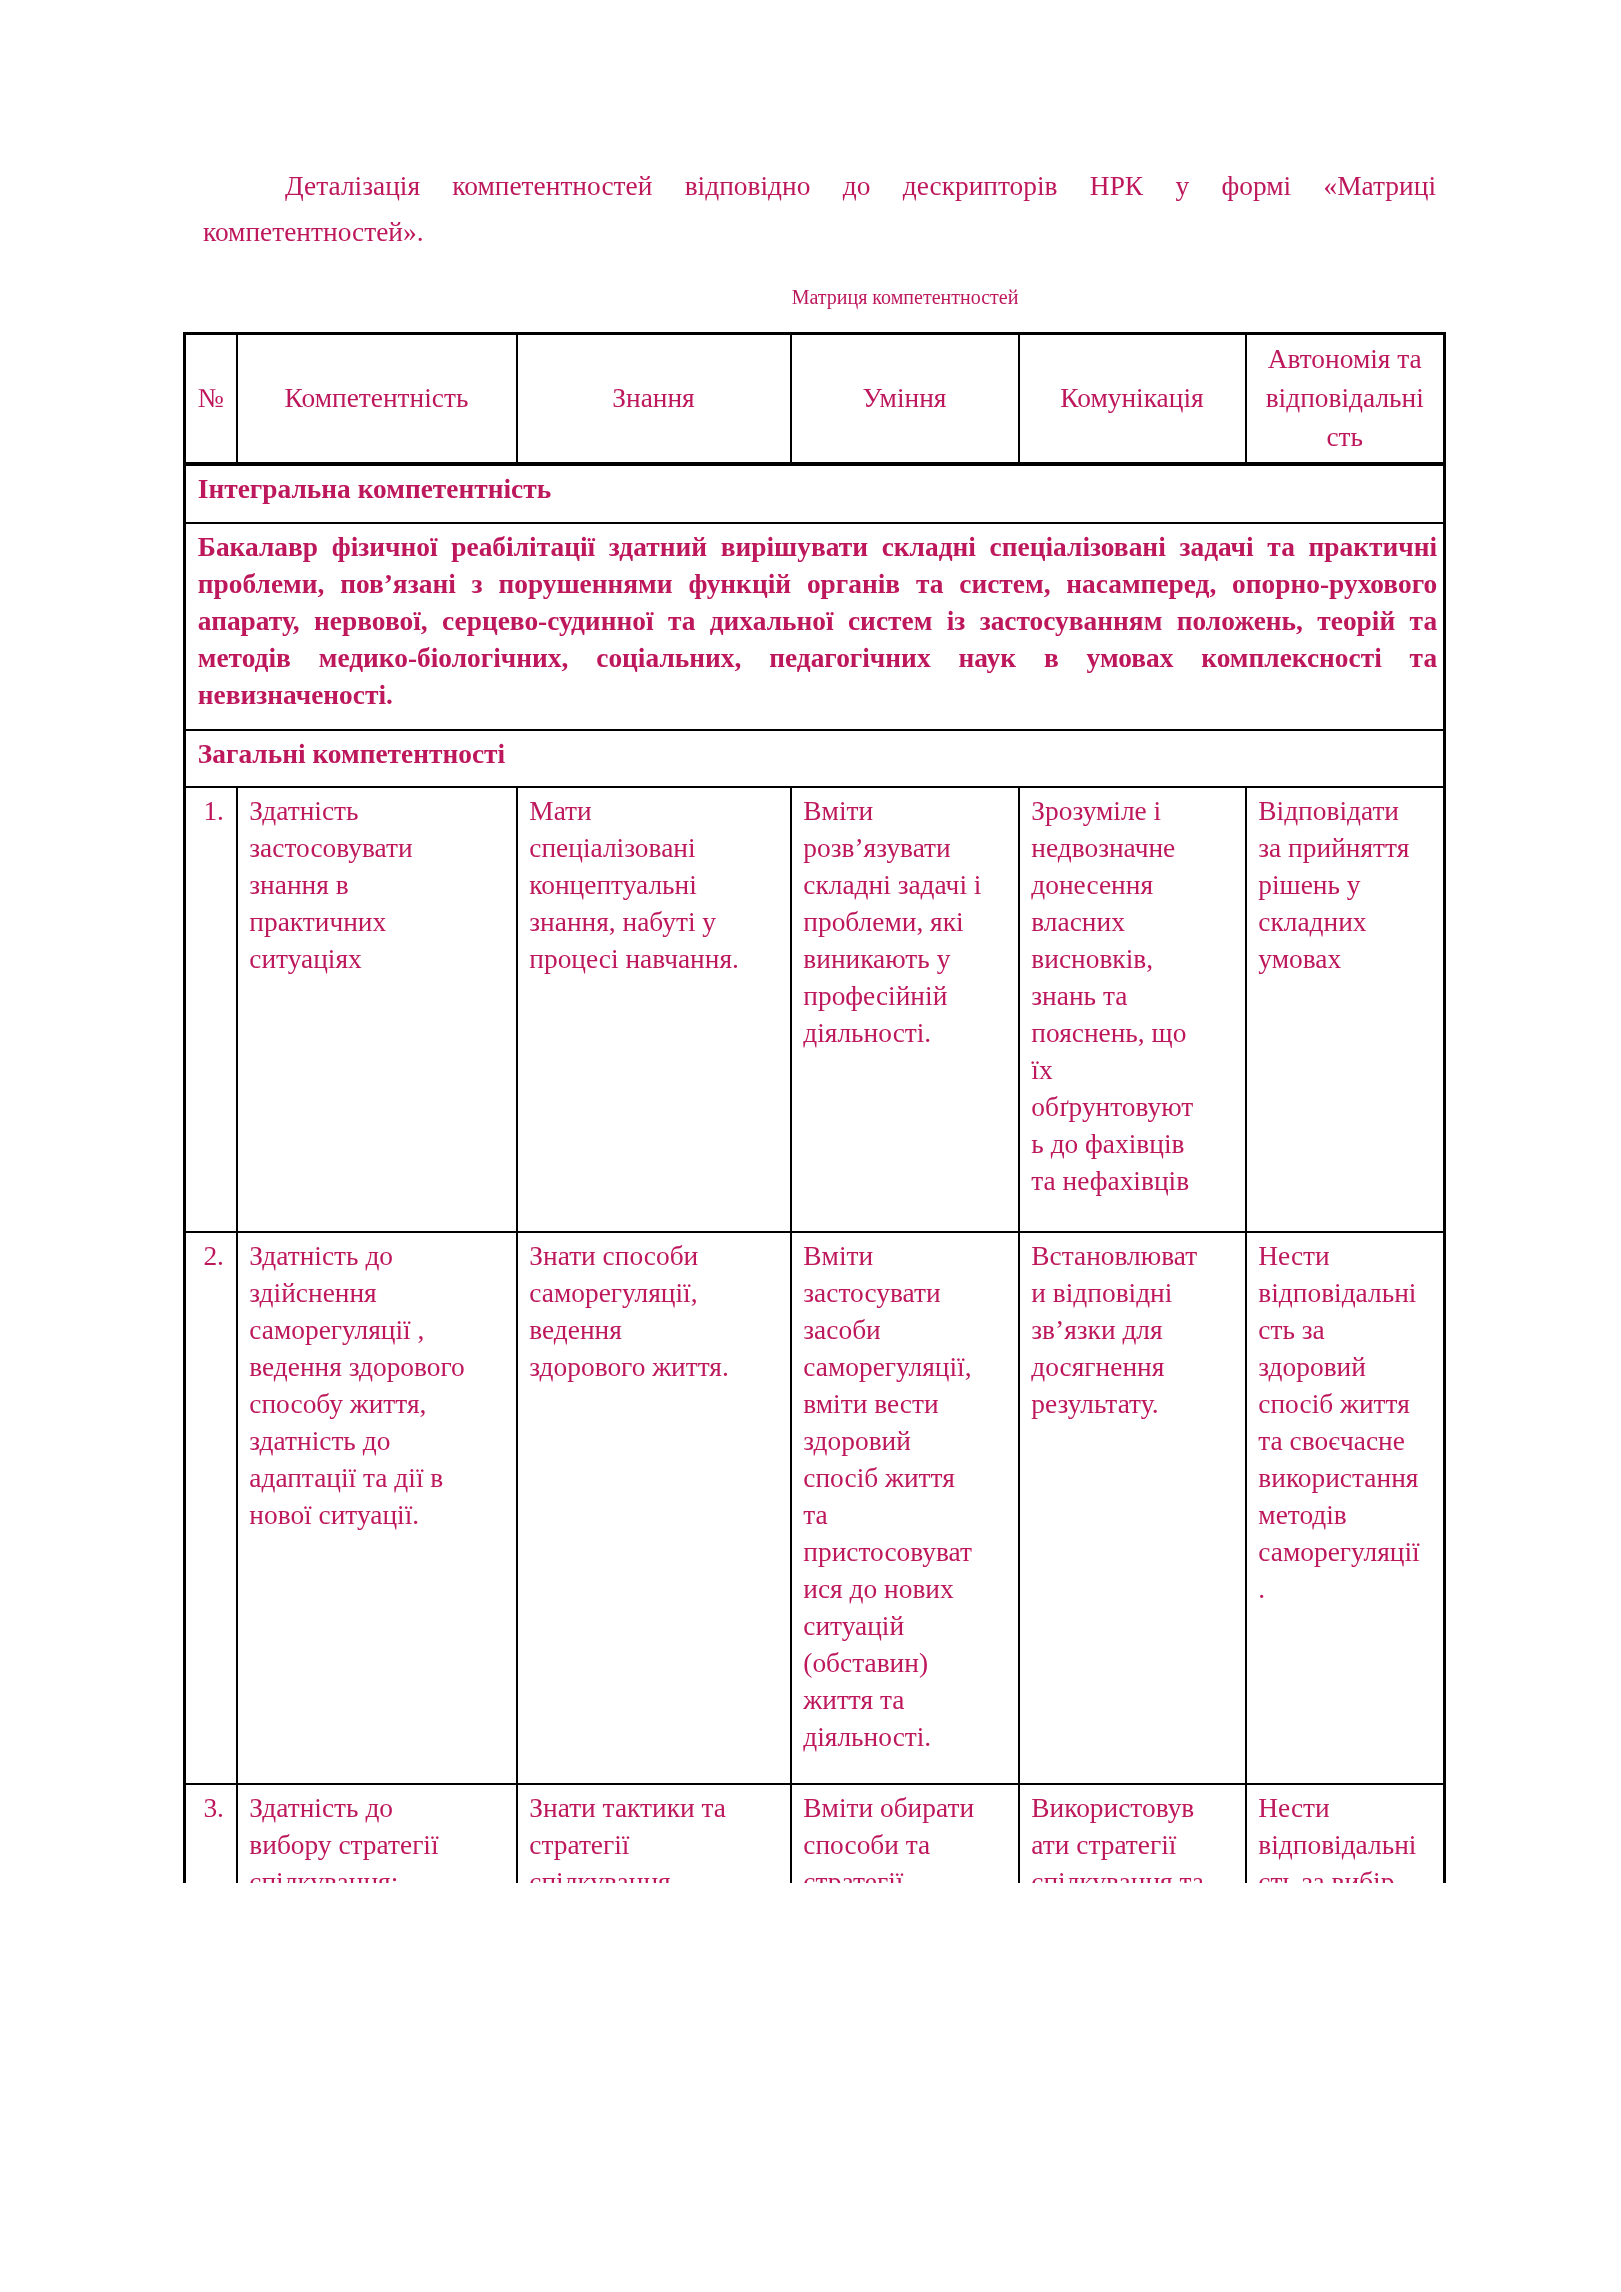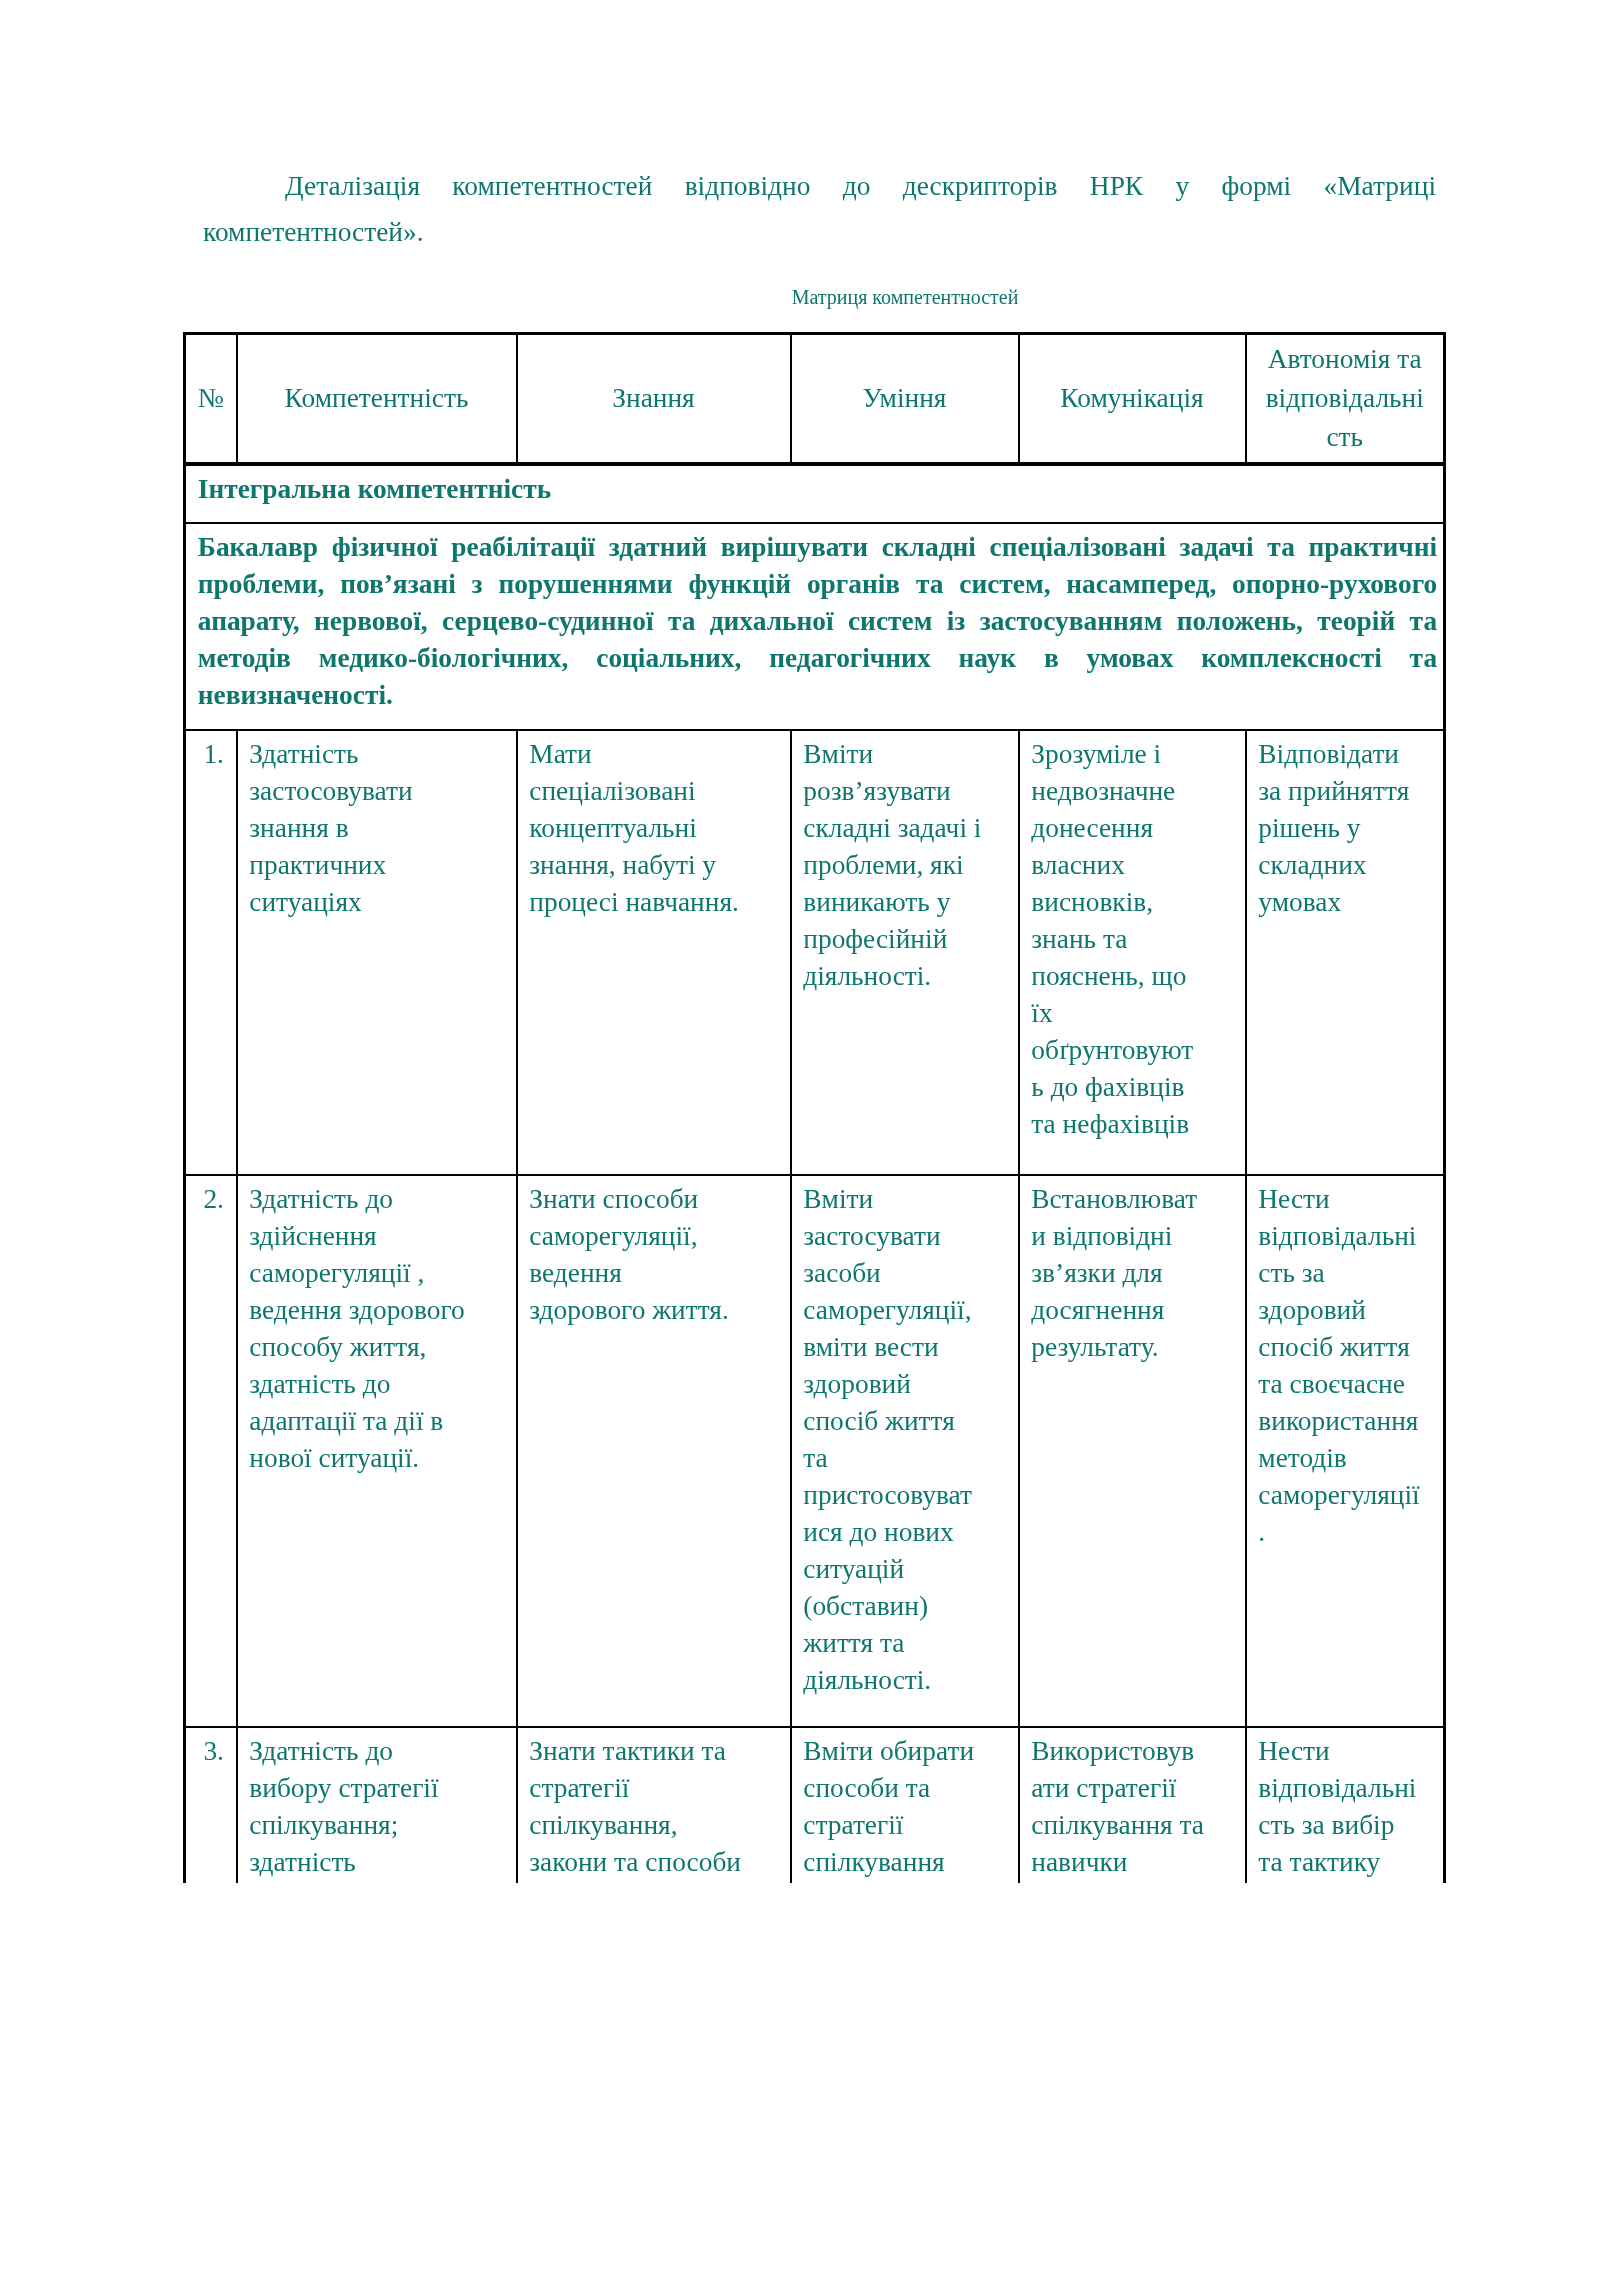--- a/index.html
+++ b/index.html
@@ -5,21 +5,21 @@
   html, body {
     margin: 0;
     padding: 0;
     background: #ffffff;
   }
   .page {
     position: relative;
     width: 1621px;
     height: 1883px;
     background: #ffffff;
-    color: #0f766e;
+    color: #be185d;
     font-family: "Liberation Serif", "DejaVu Serif", serif;
     overflow: hidden;
   }
   .intro {
     margin: 0;
     padding-top: 163px;
     margin-left: 203px;
     width: 1233px;
     font-size: 27.4px;
     line-height: 46px;
@@ -128,20 +128,23 @@
 відповідальні
 сть</th>
       </tr>
     </thead>
     <tbody>
       <tr class="r-int-title">
         <td class="section-title" colspan="6">Інтегральна компетентність</td>
       </tr>
       <tr class="r-int-text">
         <td class="integral-text" colspan="6">Бакалавр фізичної реабілітації здатний вирішувати складні спеціалізовані задачі та практичні проблеми, пов’язані з порушеннями функцій органів та систем, насамперед, опорно-рухового апарату, нервової, серцево-судинної та дихальної систем із застосуванням положень, теорій та методів медико-біологічних, соціальних, педагогічних наук в умовах комплексності та невизначеності.</td>
+      </tr>
+      <tr class="r-gen-title">
+        <td class="section-title" colspan="6">Загальні компетентності</td>
       </tr>
 
       <tr class="r1">
         <td class="num">1.</td>
         <td class="pre">Здатність
 застосовувати
 знання в
 практичних
 ситуаціях</td>
         <td class="pre">Мати

